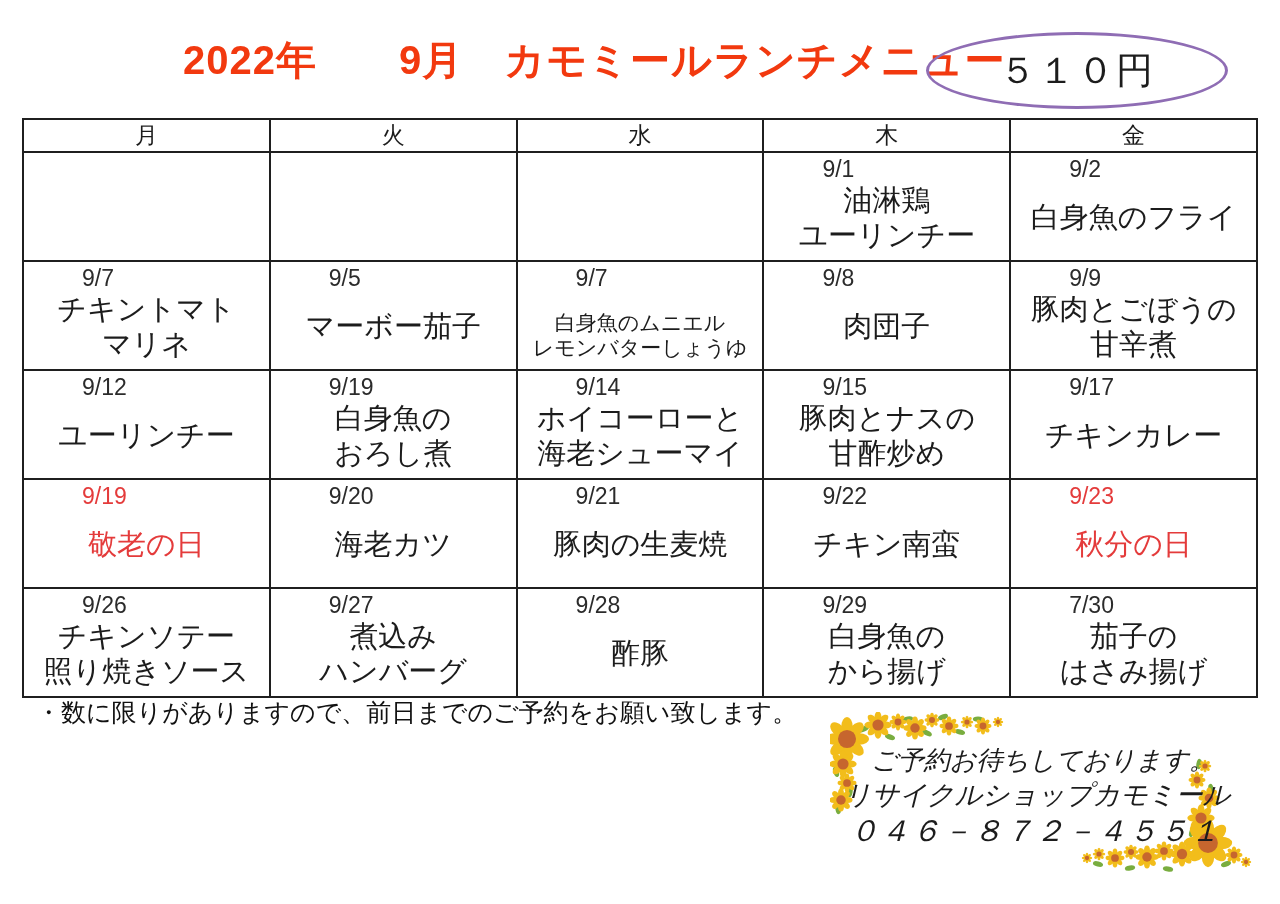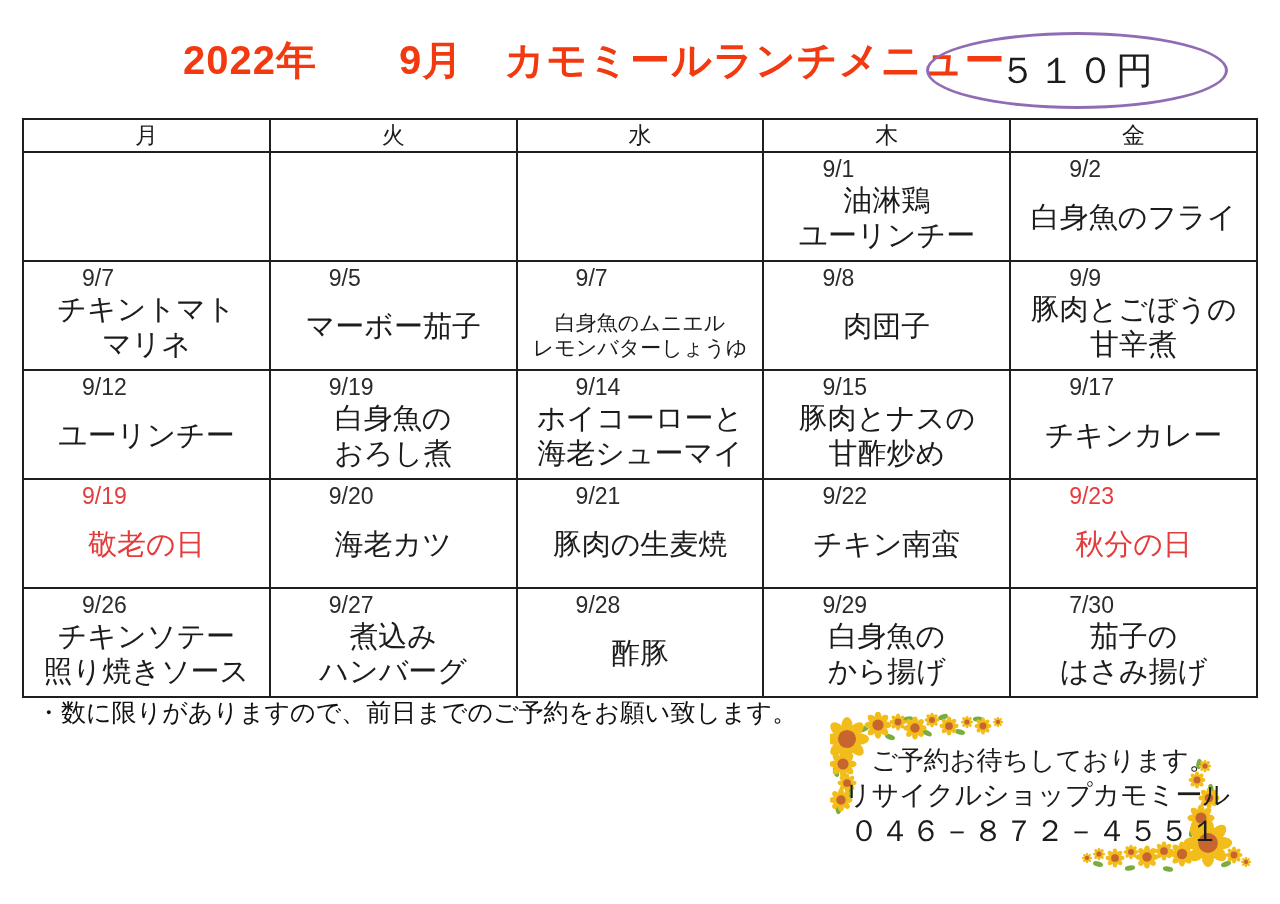--- a/index.html
+++ b/index.html
@@ -25,21 +25,21 @@
   .calendar td{height:107px;vertical-align:top;}
   .cell{display:flex;flex-direction:column;height:100%;}
   .cell .date{flex:0 0 auto;font-size:23px;color:#2b2b2b;padding:3px 0 0 58px;min-height:26px;}
   .cell .menu{flex:1;display:flex;flex-direction:column;align-items:center;justify-content:center;
     font-size:29px;line-height:1.18;text-align:center;color:var(--text);padding-bottom:8px;}
   .cell.small .menu{font-size:21px;justify-content:flex-end;}
   .cell.holiday .date,.cell.holiday .menu{color:var(--holiday);}
 
   .note{position:absolute;left:24px;top:684px;margin:12px;font-size:25px;color:#111;}
 
-  .contact{position:absolute;left:830px;top:712px;width:450px;height:180px;}
+  .contact{position:absolute;left:830px;top:712px;width:450px;height:180px;font-style:italic;}
   .contact .line{position:absolute;width:100%;text-align:center;white-space:nowrap;}
   .contact .l1{top:31px;left:-12px;font-size:26px;}
   .contact .l2{top:65px;left:-18px;font-size:27px;}
   .contact .l3{top:99px;left:-20px;font-size:30px;letter-spacing:1px;}
   .decor{position:absolute;left:0;top:0;width:450px;height:180px;pointer-events:none;}
 </style>
 </head>
 <body>
 
 <div class="page">

